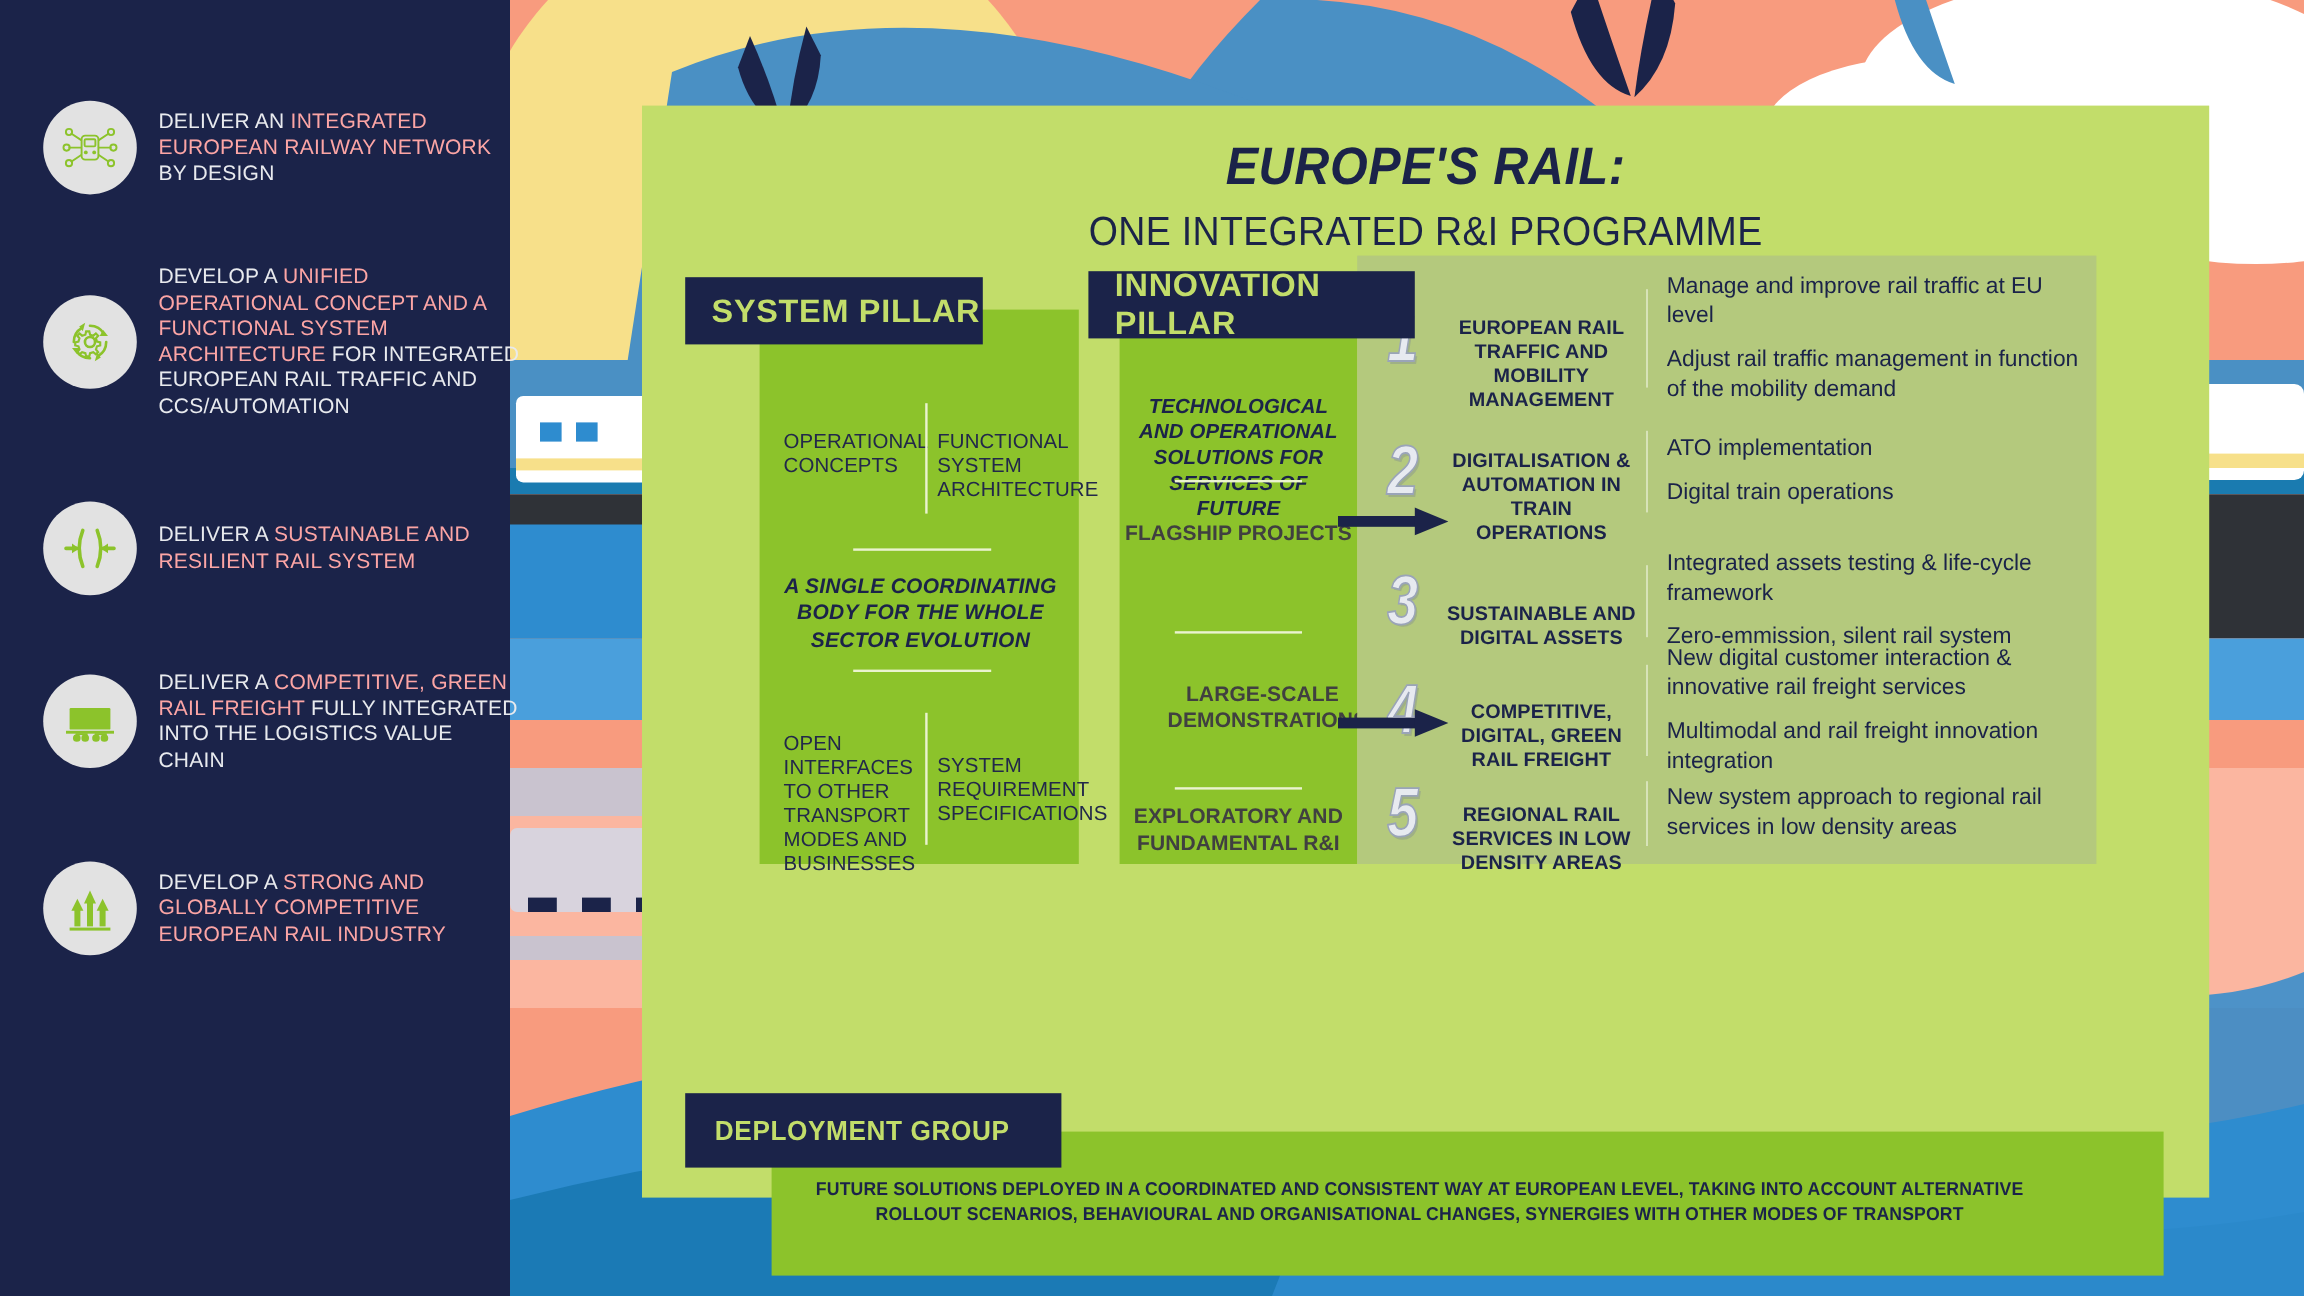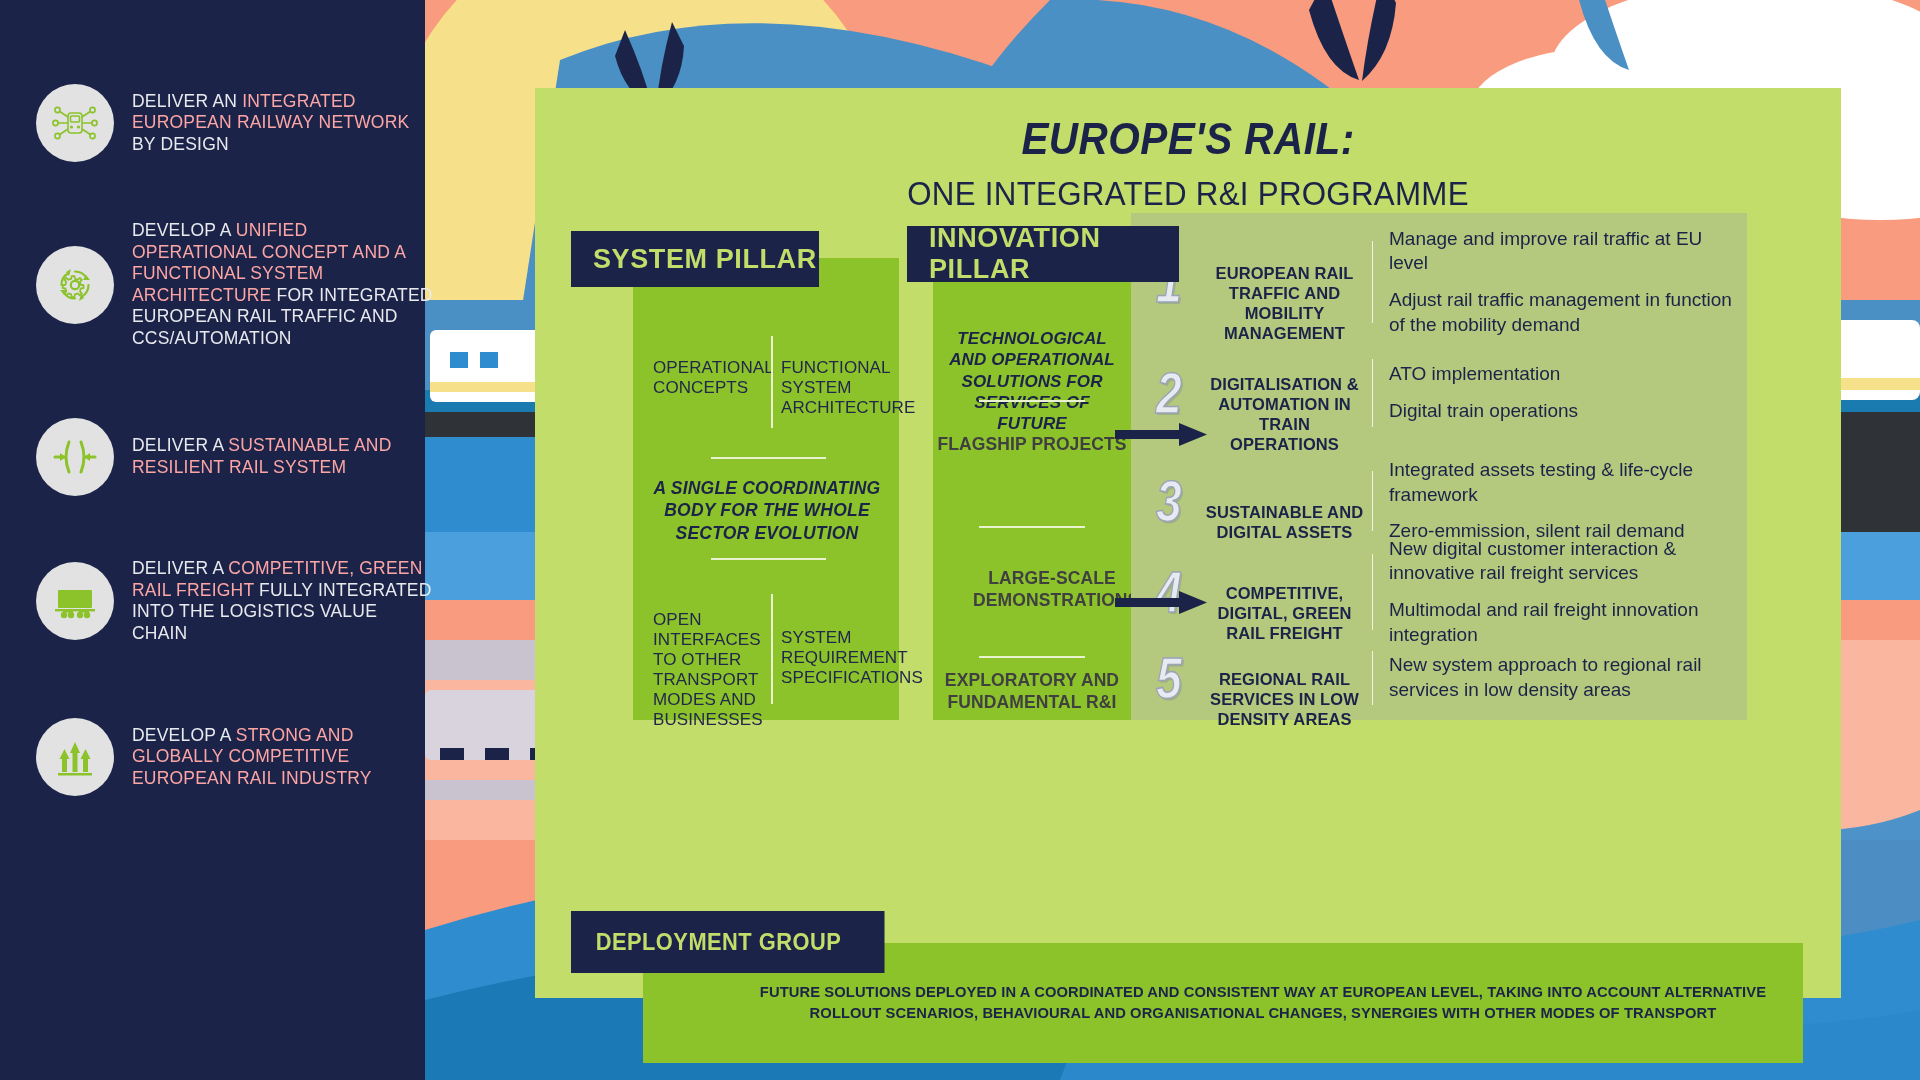--- a/index.html
+++ b/index.html
@@ -193,21 +193,21 @@
     z-index: 3;
     transform: scaleX(.95);
     transform-origin: left center;
   }
   #deploy-panel {
     position: absolute;
     left: 108px; top: 855px;
     width: 1160px; height: 120px;
     background: #8cc32b;
     z-index: 1;
-    display: flex; align-items: center; justify-content: flex-end;
+    display: flex; align-items: center; justify-content: flex-start;
   }
   #deploy-text {
     text-align: center;
     color: #1b2349;
     font-size: 15.5px;
     font-weight: 700;
     line-height: 1.35;
     letter-spacing: .1px;
     text-transform: uppercase;
     max-width: 1080px;
@@ -449,21 +449,21 @@
         <p>Digital train operations</p>
       </div>
     </div>
 
     <div class="num-row" style="left:10px; top:252px; width:600px; height:72px;">
       <div class="num-glyph">3</div>
       <div class="num-title">SUSTAINABLE AND DIGITAL ASSETS</div>
       <div class="num-sep"></div>
       <div class="num-desc">
         <p>Integrated assets testing &amp; life-cycle framework</p>
-        <p>Zero-emmission, silent rail demand</p>
+        <p>Zero-emmission, silent rail system</p>
       </div>
     </div>
 
     <div class="num-row" style="left:10px; top:335px; width:600px; height:88px;">
       <div class="num-glyph">4</div>
       <div class="num-title">COMPETITIVE, DIGITAL, GREEN RAIL FREIGHT</div>
       <div class="num-sep"></div>
       <div class="num-desc">
         <p>New digital customer interaction &amp; innovative rail freight services</p>
         <p>Multimodal and rail freight innovation integration</p>

